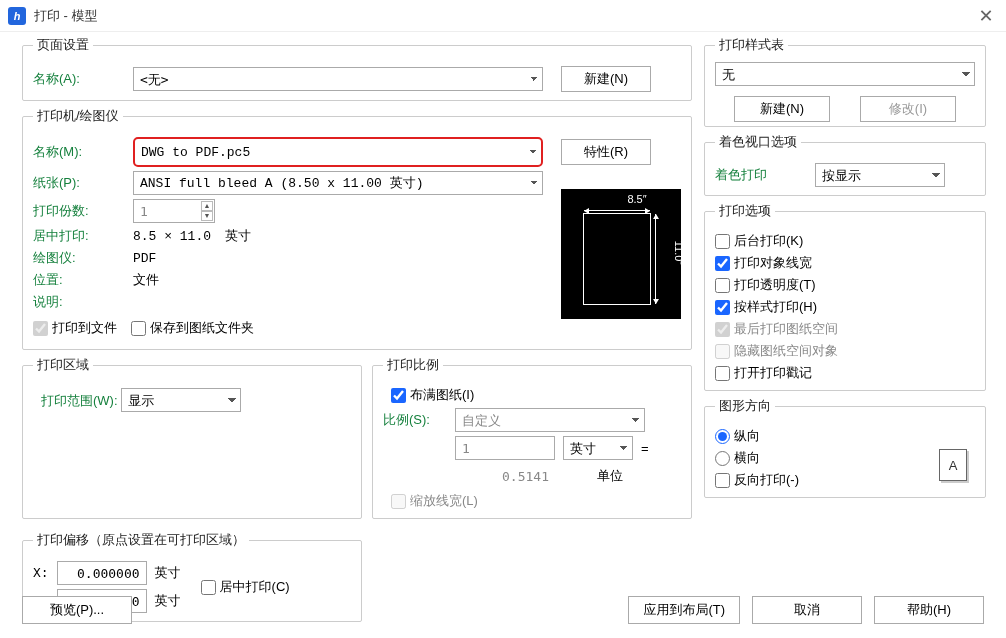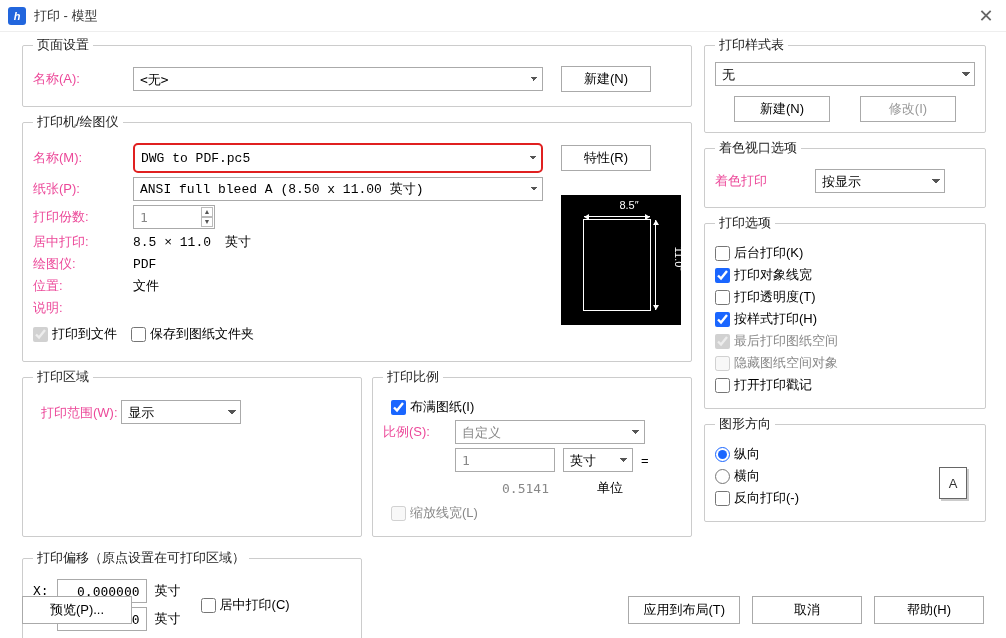--- a/index.html
+++ b/index.html
@@ -6,43 +6,43 @@
 body { background: #f0f0f0; width: 1006px; height: 638px; overflow: hidden; }
 .window { background: #fff; width: 1006px; height: 638px; position: relative; }
 .titlebar { height: 32px; display: flex; align-items: center; padding: 0 8px; border-bottom: 1px solid #eee; }
 .app-icon { width: 18px; height: 18px; background: #2266dd; border-radius: 3px; display: inline-flex; align-items: center; justify-content: center; color: #fff; font-style: italic; font-weight: bold; font-size: 11px; margin-right: 8px; }
 .title { flex: 1; color: #333; }
 .close-icon { width: 24px; height: 24px; display: flex; align-items: center; justify-content: center; color: #666; font-size: 18px; cursor: pointer; }
 .body { position: relative; padding: 6px 16px 8px 16px; height: 606px; }
 .col-left { position: absolute; left: 22px; top: 4px; width: 670px; }
 .col-right { position: absolute; left: 704px; top: 4px; width: 282px; }
 
-fieldset { border: 1px solid #ccc; border-radius: 2px; padding: 8px 10px 10px 10px; margin-bottom: 6px; position: relative; }
+fieldset { border: 1px solid #ccc; border-radius: 2px; padding: 8px 10px 4px 10px; margin-bottom: 6px; position: relative; }
 legend { padding: 0 4px; color: #222; font-size: 13px; }
 
-.label { color: #ec4899; display: inline-block; }
+.label { color: #15803d; display: inline-block; }
 .row { display: flex; align-items: center; margin: 4px 0; }
 .row .label { width: 100px; }
 select, input[type=text], .num-box { border: 1px solid #aaa; background: #fff; height: 24px; padding: 0 6px; font-family: monospace, "Courier New"; font-size: 13px; }
 select { appearance: none; padding-right: 18px; background-image: linear-gradient(45deg, transparent 50%, #555 50%), linear-gradient(-45deg, transparent 50%, #555 50%); background-position: right 8px center, right 4px center; background-size: 4px 4px, 4px 4px; background-repeat: no-repeat; }
 .btn { border: 1px solid #aaa; background: #fff; height: 26px; padding: 0 14px; cursor: pointer; font-size: 13px; }
 .btn.disabled { color: #999; }
 .chk { display: flex; align-items: center; gap: 4px; margin: 4px 0; }
 input[type=checkbox],input[type=radio]{ width:15px; height:15px; accent-color:#1a66ff; }
 input[type=checkbox]:disabled { accent-color:#999; }
 .mono { font-family: "Courier New", monospace; }
 .highlight { border: 2px solid #e02020 !important; border-radius: 5px; }
 .spin-wrap { position: relative; display:inline-block; }
 .spin-btns { position:absolute; right:2px; top:2px; width:12px; height:20px; display:flex; flex-direction:column; }
 .spin-btns span { flex:1; font-size:7px; text-align:center; color:#555; line-height:8px; cursor:pointer; border:1px solid #bbb; }
 
 .preview-box { position:absolute; right:10px; top:64px; width:120px; height:130px; background:#000; }
 .preview-inner { position:absolute; left:12px; top:18px; width:96px; height:104px; }
 .preview-paper { position:absolute; left:10px; top:6px; width:68px; height:92px; border:1px solid #fff; }
-.dim-top { position:absolute; top:-14px; left:8px; width:100%; text-align:center; color:#fff; font-size:11px; }
+.dim-top { position:absolute; top:-14px; left:16px; width:100%; text-align:center; color:#fff; font-size:11px; }
 .dim-right { position:absolute; right:-22px; top:40px; transform:rotate(90deg); color:#fff; font-size:11px; }
 .arrow-line-h { position:absolute; top:-4px; left:0; width:100%; border-top:1px solid #fff; }
 .arrow-line-h:before,.arrow-line-h:after{content:'';position:absolute;top:-3px;width:0;height:0;border-top:3px solid transparent;border-bottom:3px solid transparent;}
 .arrow-line-h:before{left:0;border-right:5px solid #fff;}
 .arrow-line-h:after{right:0;border-left:5px solid #fff;}
 .arrow-line-v { position:absolute; right:-6px; top:0; height:100%; border-left:1px solid #fff; }
 .arrow-line-v:before,.arrow-line-v:after{content:'';position:absolute;left:-3px;height:0;width:0;border-left:3px solid transparent;border-right:3px solid transparent;}
 .arrow-line-v:before{top:0;border-bottom:5px solid #fff;}
 .arrow-line-v:after{bottom:0;border-top:5px solid #fff;}
 

